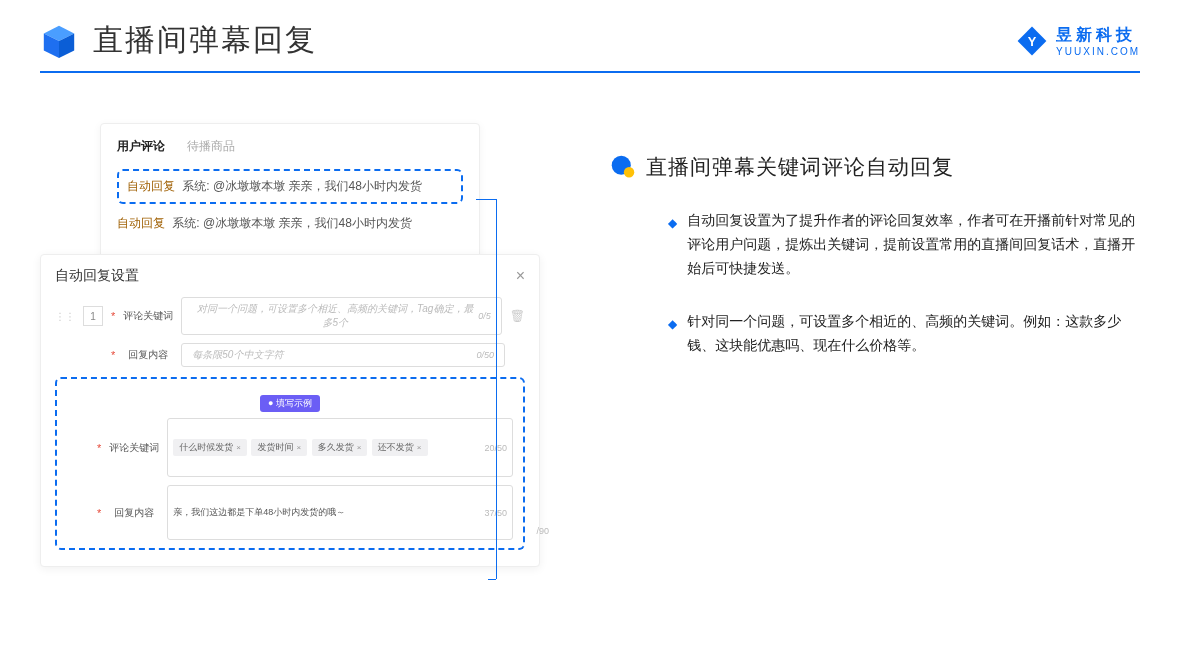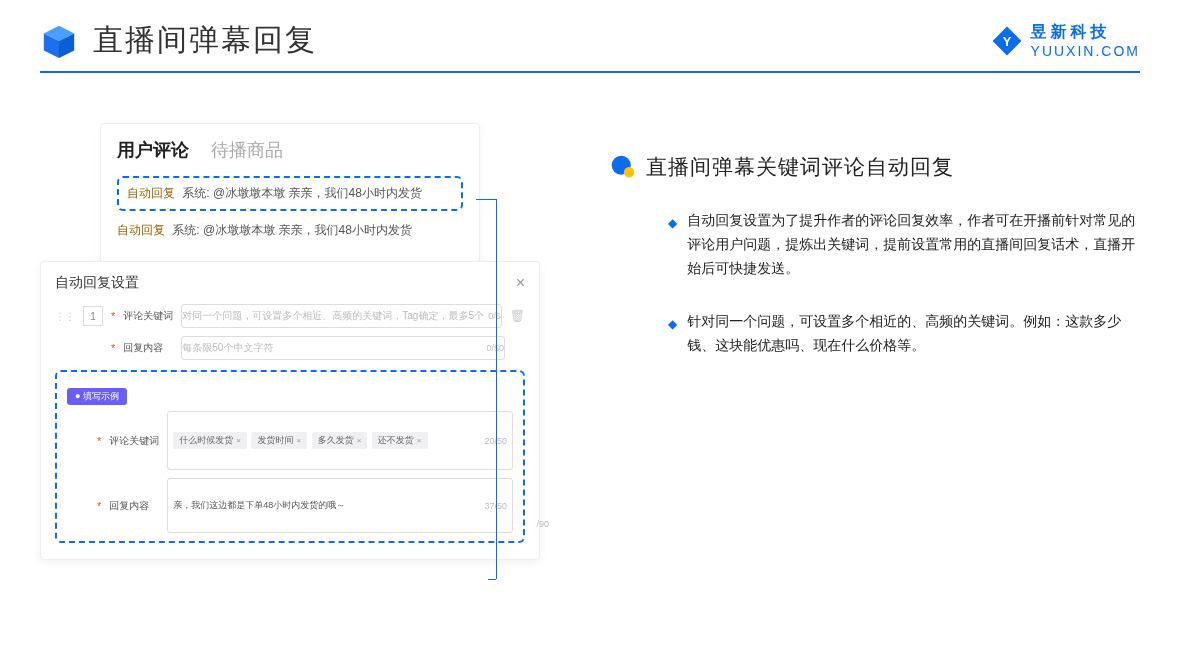--- a/index.html
+++ b/index.html
@@ -6,45 +6,45 @@
 body { font-family: "Microsoft YaHei", sans-serif; width: 1180px; height: 664px; background: #fff; position: relative; }
 
 .header { display: flex; align-items: center; justify-content: space-between; padding: 20px 40px 10px 40px; }
 .header-left { display: flex; align-items: center; gap: 15px; }
 .cube-icon { width: 38px; height: 38px; }
 .page-title { font-size: 30px; font-weight: 400; color: #333; letter-spacing: 2px; }
 .logo-area { display: flex; align-items: center; gap: 8px; }
 .logo-icon { width: 32px; height: 32px; }
 .logo-text { display: flex; flex-direction: column; }
 .logo-text-main { color: #0b6cf0; font-size: 16px; font-weight: bold; letter-spacing: 4px; }
-.logo-text-sub { color: #0b6cf0; font-size: 14px; letter-spacing: 2px; text-align: center; }
+.logo-text-sub { color: #0b6cf0; font-size: 10px; letter-spacing: 2px; text-align: center; }
 .header-underline { height: 2px; background: #0b6cf0; margin: 0 40px; }
 
 .content { display: flex; padding: 50px 40px 0 40px; gap: 60px; }
 .left-col { flex: 0 0 510px; position: relative; }
 .right-col { flex: 1; padding-top: 30px; }
 
 .comment-panel { background: #fff; border: 1px solid #eee; border-radius: 4px; box-shadow: 0 2px 8px rgba(0,0,0,0.05); width: 380px; margin-left: 60px; padding: 14px 16px 40px 16px; }
-.tabs { display: flex; gap: 22px; font-size: 18px; margin-bottom: 14px; }
+.tabs { display: flex; gap: 22px; font-size: 12px; margin-bottom: 14px; }
 .tab-active { font-weight: bold; color: #222; }
 .tab-inactive { color: #aaa; }
 .highlight-box { border: 2px dashed #0b6cf0; border-radius: 6px; padding: 6px 8px; margin-bottom: 10px; position: relative; }
 .comment-row { font-size: 12px; margin-bottom: 10px; line-height: 1.6; }
 .reply-tag { color: #a16207; margin-right: 4px; }
 .sys-text { color: #555; }
 
-.settings-panel { background: #fff; border: 1px solid #eee; border-radius: 4px; box-shadow: 0 2px 10px rgba(0,0,0,0.06); width: 500px; padding: 12px 14px 16px 14px; position: relative; margin-top: -30px; }
+.settings-panel { background: #fff; border: 1px solid #eee; border-radius: 4px; box-shadow: 0 2px 10px rgba(0,0,0,0.06); width: 500px; padding: 12px 14px 16px 14px; position: relative; margin-top: -30px; text-align: center; }
 .settings-header { display: flex; justify-content: space-between; align-items: center; font-size: 14px; font-weight: 500; color: #333; margin-bottom: 12px; }
 .close-x { color: #999; font-size: 16px; cursor: pointer; }
 .form-row { display: flex; align-items: center; gap: 8px; font-size: 11px; margin-bottom: 8px; }
 .order-box { width: 20px; height: 20px; border: 1px solid #ddd; display: flex; align-items: center; justify-content: center; font-size: 10px; color: #888; }
 .dots { color: #ccc; font-size: 10px; }
 .req { color: #e64c3c; }
 .label { color: #555; width: 50px; font-size: 10px; }
-.input-box { flex: 1; border: 1px solid #ddd; border-radius: 3px; padding: 4px 0; color: #bbb; font-size: 10px; display: flex; justify-content: space-between; align-items: center; }
+.input-box { flex: 1; border: 1px solid #ddd; border-radius: 3px; padding: 4px 10px; color: #bbb; font-size: 10px; display: flex; justify-content: space-between; align-items: center; font-style: italic; }
 .counter-mini { color: #bbb; font-size: 9px; }
 .trash { color: #ccc; font-size: 12px; }
 
 .example-block { border: 2px dashed #0b6cf0; border-radius: 6px; padding: 10px 10px 8px 10px; margin-top: 10px; position: relative; }
 .add-link { color: #6b5ef5; font-size: 10px; margin-right: 6px; }
 .add-hint { color: #bbb; font-size: 9px; }
 .example-badge { background: #6b5ef5; color: #fff; font-size: 9px; padding: 2px 8px; border-radius: 3px; display: inline-block; margin: 6px 0; }
 .tag-chip { background: #f0f0f2; color: #666; font-size: 9px; padding: 2px 6px; border-radius: 2px; margin-right: 2px; display: inline-flex; align-items: center; }
 .tag-x { color: #999; margin-left: 3px; font-size: 8px; }
 .filled-input { flex: 1; border: 1px solid #ddd; border-radius: 3px; padding: 20px 5px; font-size: 9px; color: #555; display: flex; justify-content: space-between; align-items: center; }

